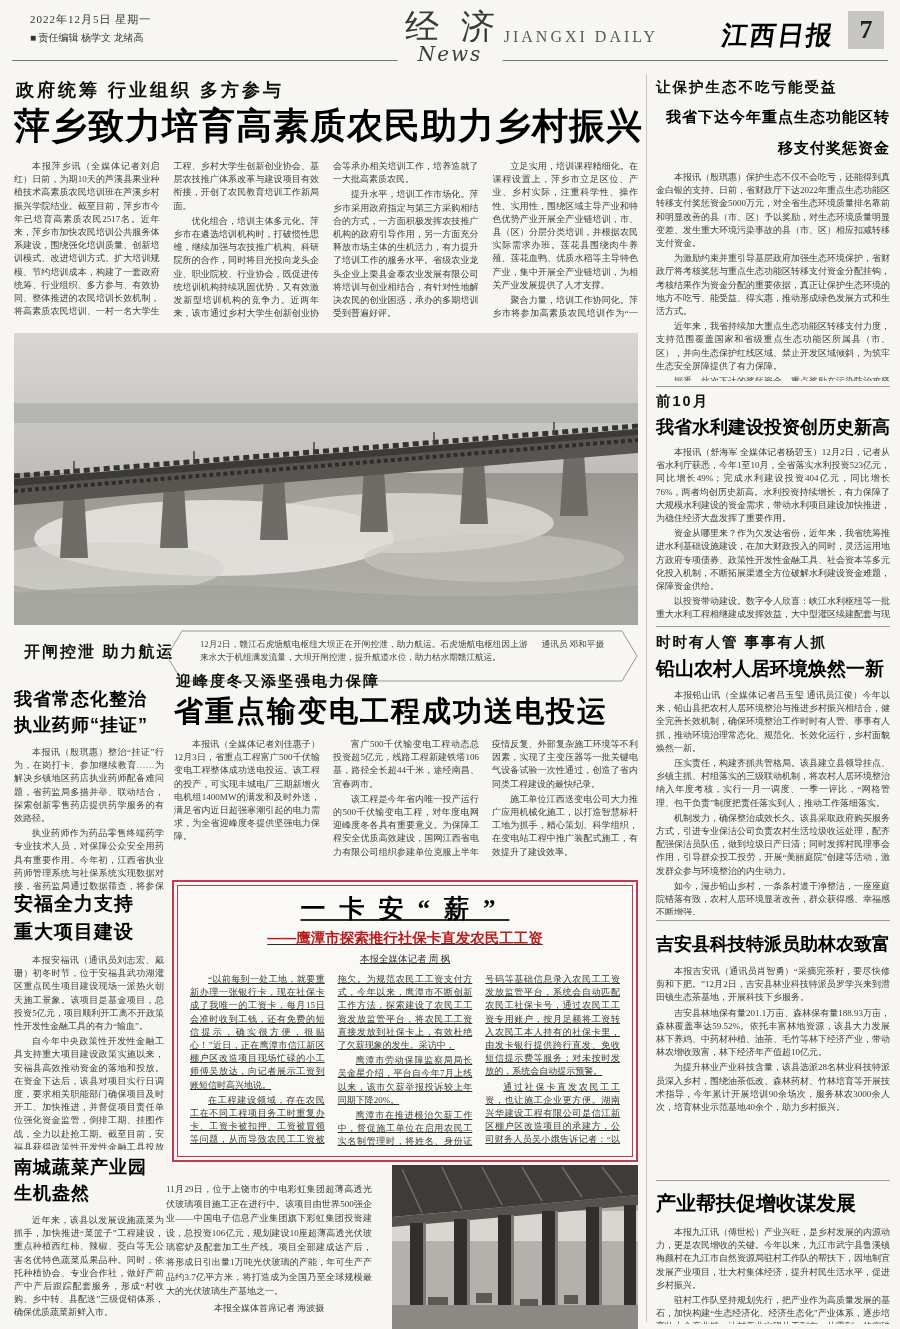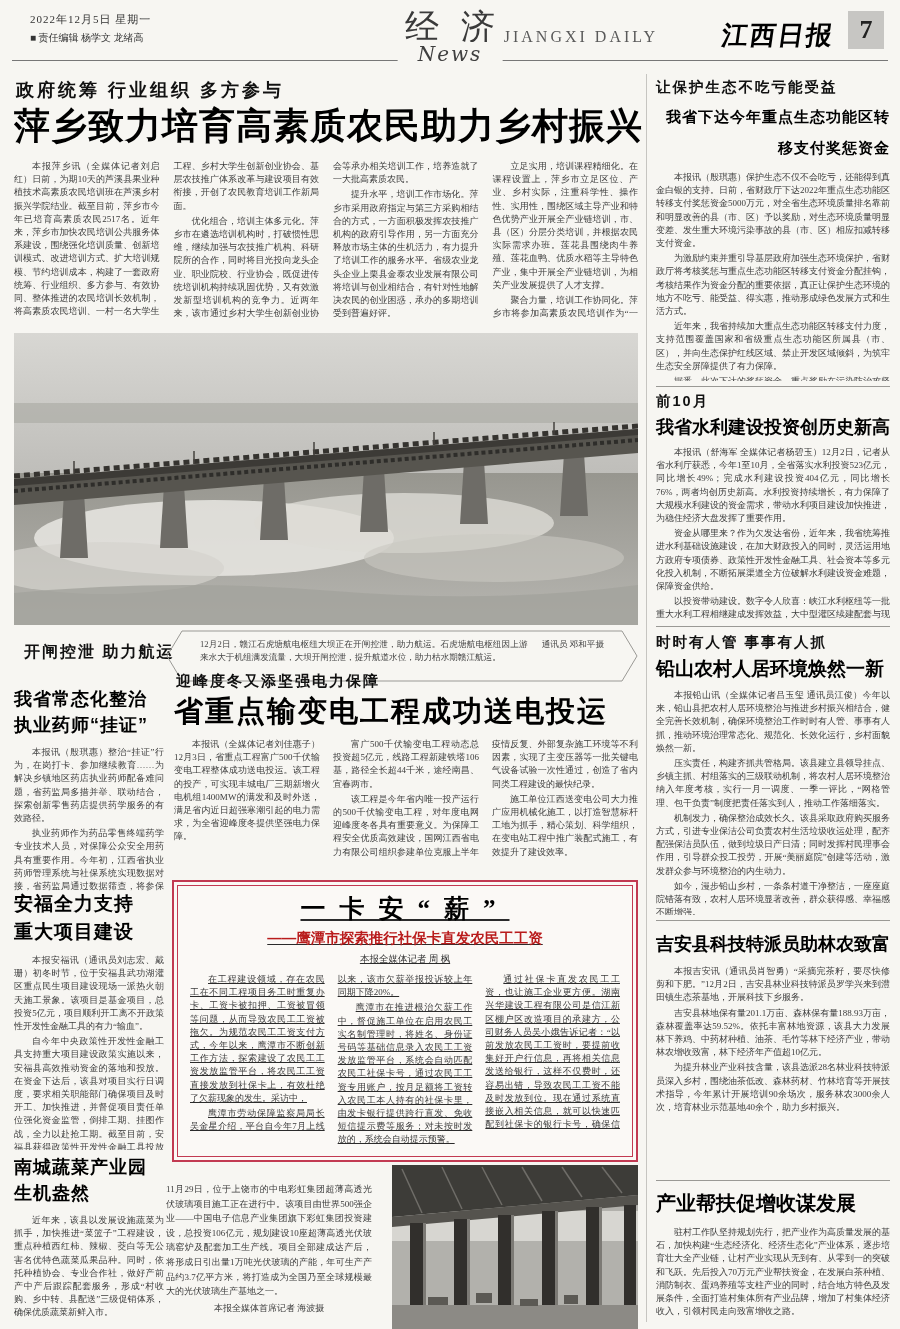--- a/index.html
+++ b/index.html
@@ -190,20 +190,21 @@
       <p>该工程是今年省内唯一投产运行的500千伏输变电工程，对年度电网迎峰度冬各具有重要意义。为保障工程安全优质高效建设，国网江西省电力有限公司组织参建单位克服上半年疫情反复、外部复杂施工环境等不利因素，实现了主变压器等一批关键电气设备试验一次性通过，创造了省内同类工程建设的最快纪录。</p>
       <p>施工单位江西送变电公司大力推广应用机械化施工，以打造智慧标杆工地为抓手，精心策划、科学组织，在变电站工程中推广装配式施工，有效提升了建设效率。</p>
     </div>
 
   <div class="redbox">
     <div class="redbox-inner">
       <div class="rb-title">一卡安“薪”</div>
       <div class="rb-subtitle">——鹰潭市探索推行社保卡直发农民工工资</div>
       <div class="rb-byline">本报全媒体记者 周 枫</div>
       <div class="rb-body body-text">
+          <p>“以前每到一处工地，就要重新办理一张银行卡，现在社保卡成了我唯一的工资卡，每月15日会准时收到工钱，还有免费的短信提示，确实很方便，很贴心！”近日，正在鹰潭市信江新区棚户区改造项目现场忙碌的小工师傅吴放达，向记者展示工资到账短信时高兴地说。</p>
           <p>在工程建设领域，存在农民工在不同工程项目务工时重复办卡、工资卡被扣押、工资被冒领等问题，从而导致农民工工资被拖欠。为规范农民工工资支付方式，今年以来，鹰潭市不断创新工作方法，探索建设了农民工工资发放监管平台，将农民工工资直接发放到社保卡上，有效杜绝了欠薪现象的发生。采访中，</p>
           <p>鹰潭市劳动保障监察局局长吴金星介绍，平台自今年7月上线以来，该市欠薪举报投诉较上年同期下降20%。</p>
           <p>鹰潭市在推进根治欠薪工作中，督促施工单位在启用农民工实名制管理时，将姓名、身份证号码等基础信息录入农民工工资发放监管平台，系统会自动匹配农民工社保卡号，通过农民工工资专用账户，按月足额将工资转入农民工本人持有的社保卡里，由发卡银行提供跨行直发、免收短信提示费等服务；对未按时发放的，系统会自动提示预警。</p>
           <p>通过社保卡直发农民工工资，也让施工企业更方便。湖南兴华建设工程有限公司是信江新区棚户区改造项目的承建方，公司财务人员吴小娥告诉记者：“以前发放农民工工资时，要提前收集好开户行信息，再将相关信息发送给银行，这样不仅费时，还容易出错，导致农民工工资不能及时发放到位。现在通过系统直接嵌入相关信息，就可以快速匹配到社保卡的银行卡号，确保信息准确，也省去了很多人工成本。”</p>
         </div>
     </div>
   </div>
 
   <div class="glass-cap">
     <span style="text-indent:2em;display:inline;">11月29日，位于上饶市的中电彩虹集团超薄高透光伏玻璃项目施工正在进行中。该项目由世界500强企业——中国电子信息产业集团旗下彩虹集团投资建设，总投资106亿元，规划建设10座超薄高透光伏玻璃窑炉及配套加工生产线。项目全部建成达产后，将形成日引出量1万吨光伏玻璃的产能，年可生产产品约3.7亿平方米，将打造成为全国乃至全球规模最大的光伏玻璃生产基地之一。</span>
@@ -295,17 +296,18 @@
         <p>本报吉安讯（通讯员肖智勇）“采摘完茶籽，要尽快修剪和下肥。”12月2日，吉安县林业科技特派员罗学兴来到澧田镇生态茶基地，开展科技下乡服务。</p>
         <p>吉安县林地保有量201.1万亩、森林保有量188.93万亩，森林覆盖率达59.52%。依托丰富林地资源，该县大力发展林下养鸡、中药材种植、油茶、毛竹等林下经济产业，带动林农增收致富，林下经济年产值超10亿元。</p>
         <p>为提升林业产业科技含量，该县选派28名林业科技特派员深入乡村，围绕油茶低改、森林药材、竹林培育等开展技术指导，今年累计开展培训90余场次，服务林农3000余人次，培育林业示范基地40余个，助力乡村振兴。</p>
       </div>
   </div>
   <div class="hrule" style="top:1180px;"></div>
 
   <div class="r-art" style="top:1190px;">
     <div class="headline r-head" style="font-size:20px;">产业帮扶促增收谋发展</div>
     <div class="body-text" style="height:98px;margin-top:9px;">
+        <p>本报九江讯（傅世松）产业兴旺，是乡村发展的内源动力，更是农民增收的关键。今年以来，九江市武宁县鲁溪镇梅颜村在九江市自然资源局驻村工作队的帮扶下，因地制宜发展产业项目，壮大村集体经济，提升村民生活水平，促进乡村振兴。</p>
         <p>驻村工作队坚持规划先行，把产业作为高质量发展的基石，加快构建“生态经济化、经济生态化”产业体系，逐步培育壮大全产业链，让村产业实现从无到有、从零到一的突破和飞跃。先后投入70万元产业帮扶资金，在发展白茶种植、消防制衣、蛋鸡养殖等支柱产业的同时，结合地方特色及发展条件，全面打造村集体所有产业品牌，增加了村集体经济收入，引领村民走向致富增收之路。</p>
       </div>
   </div>
 
 </div>
 
 </body></html>

